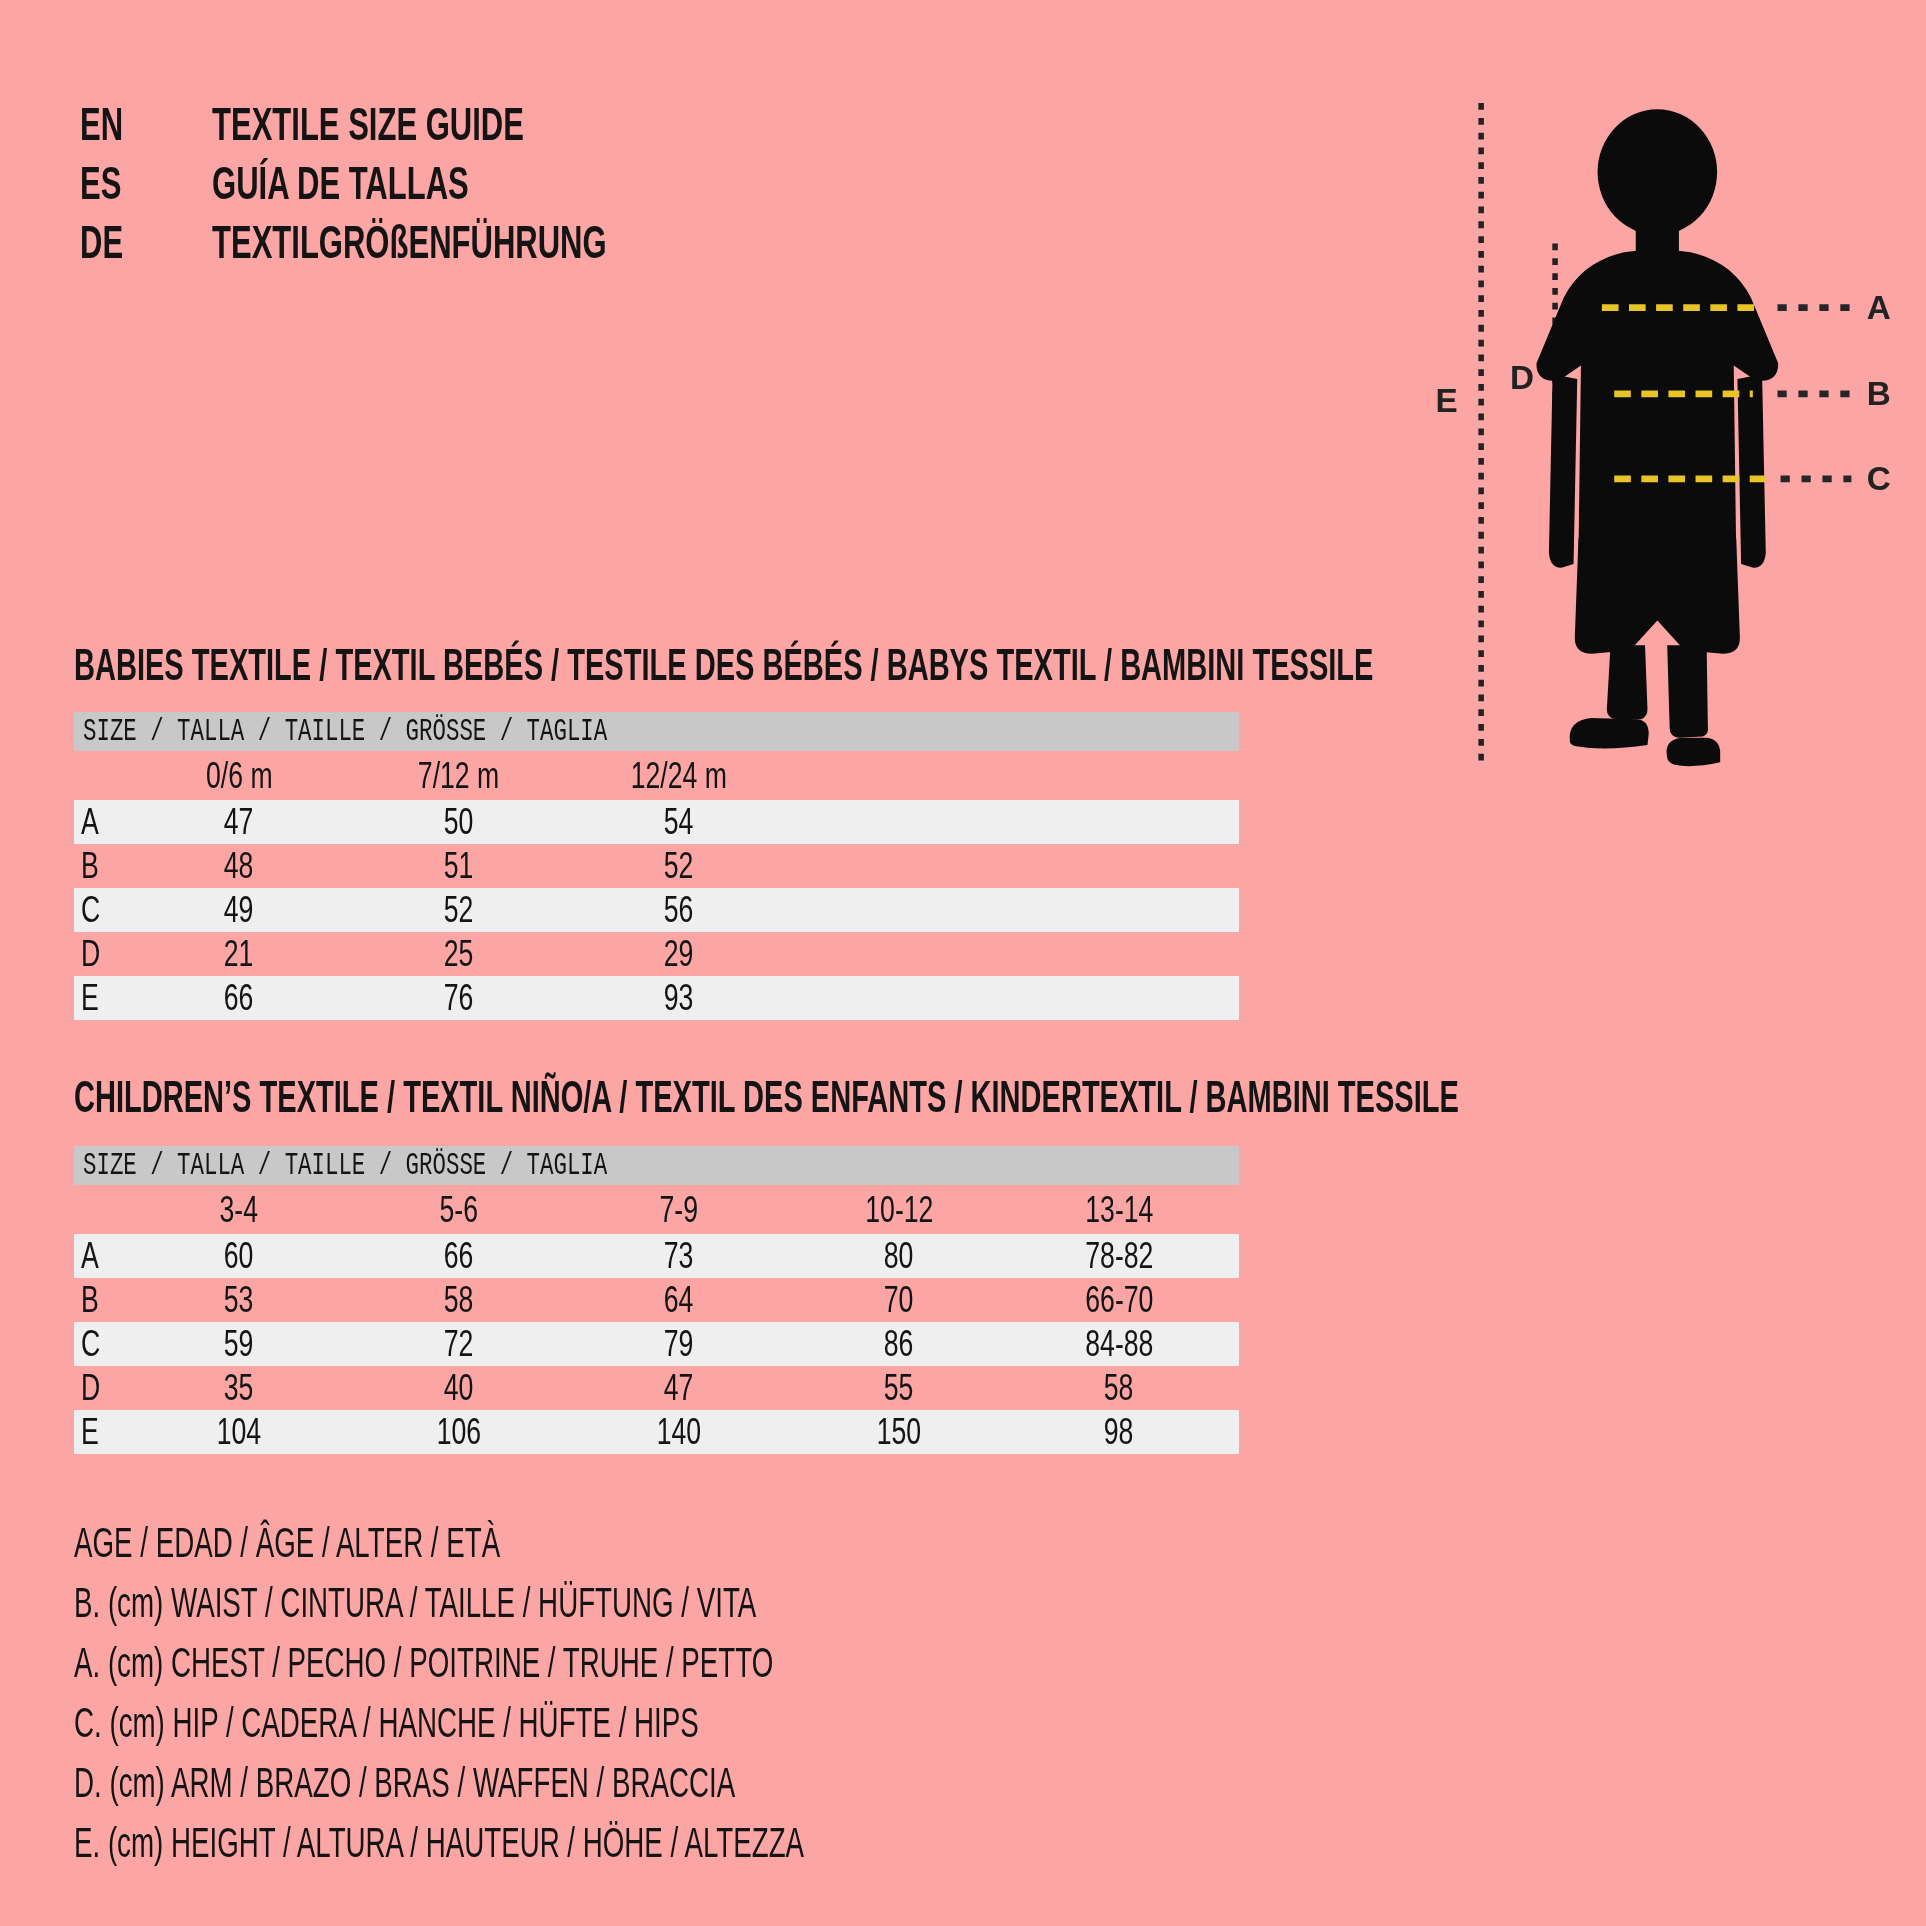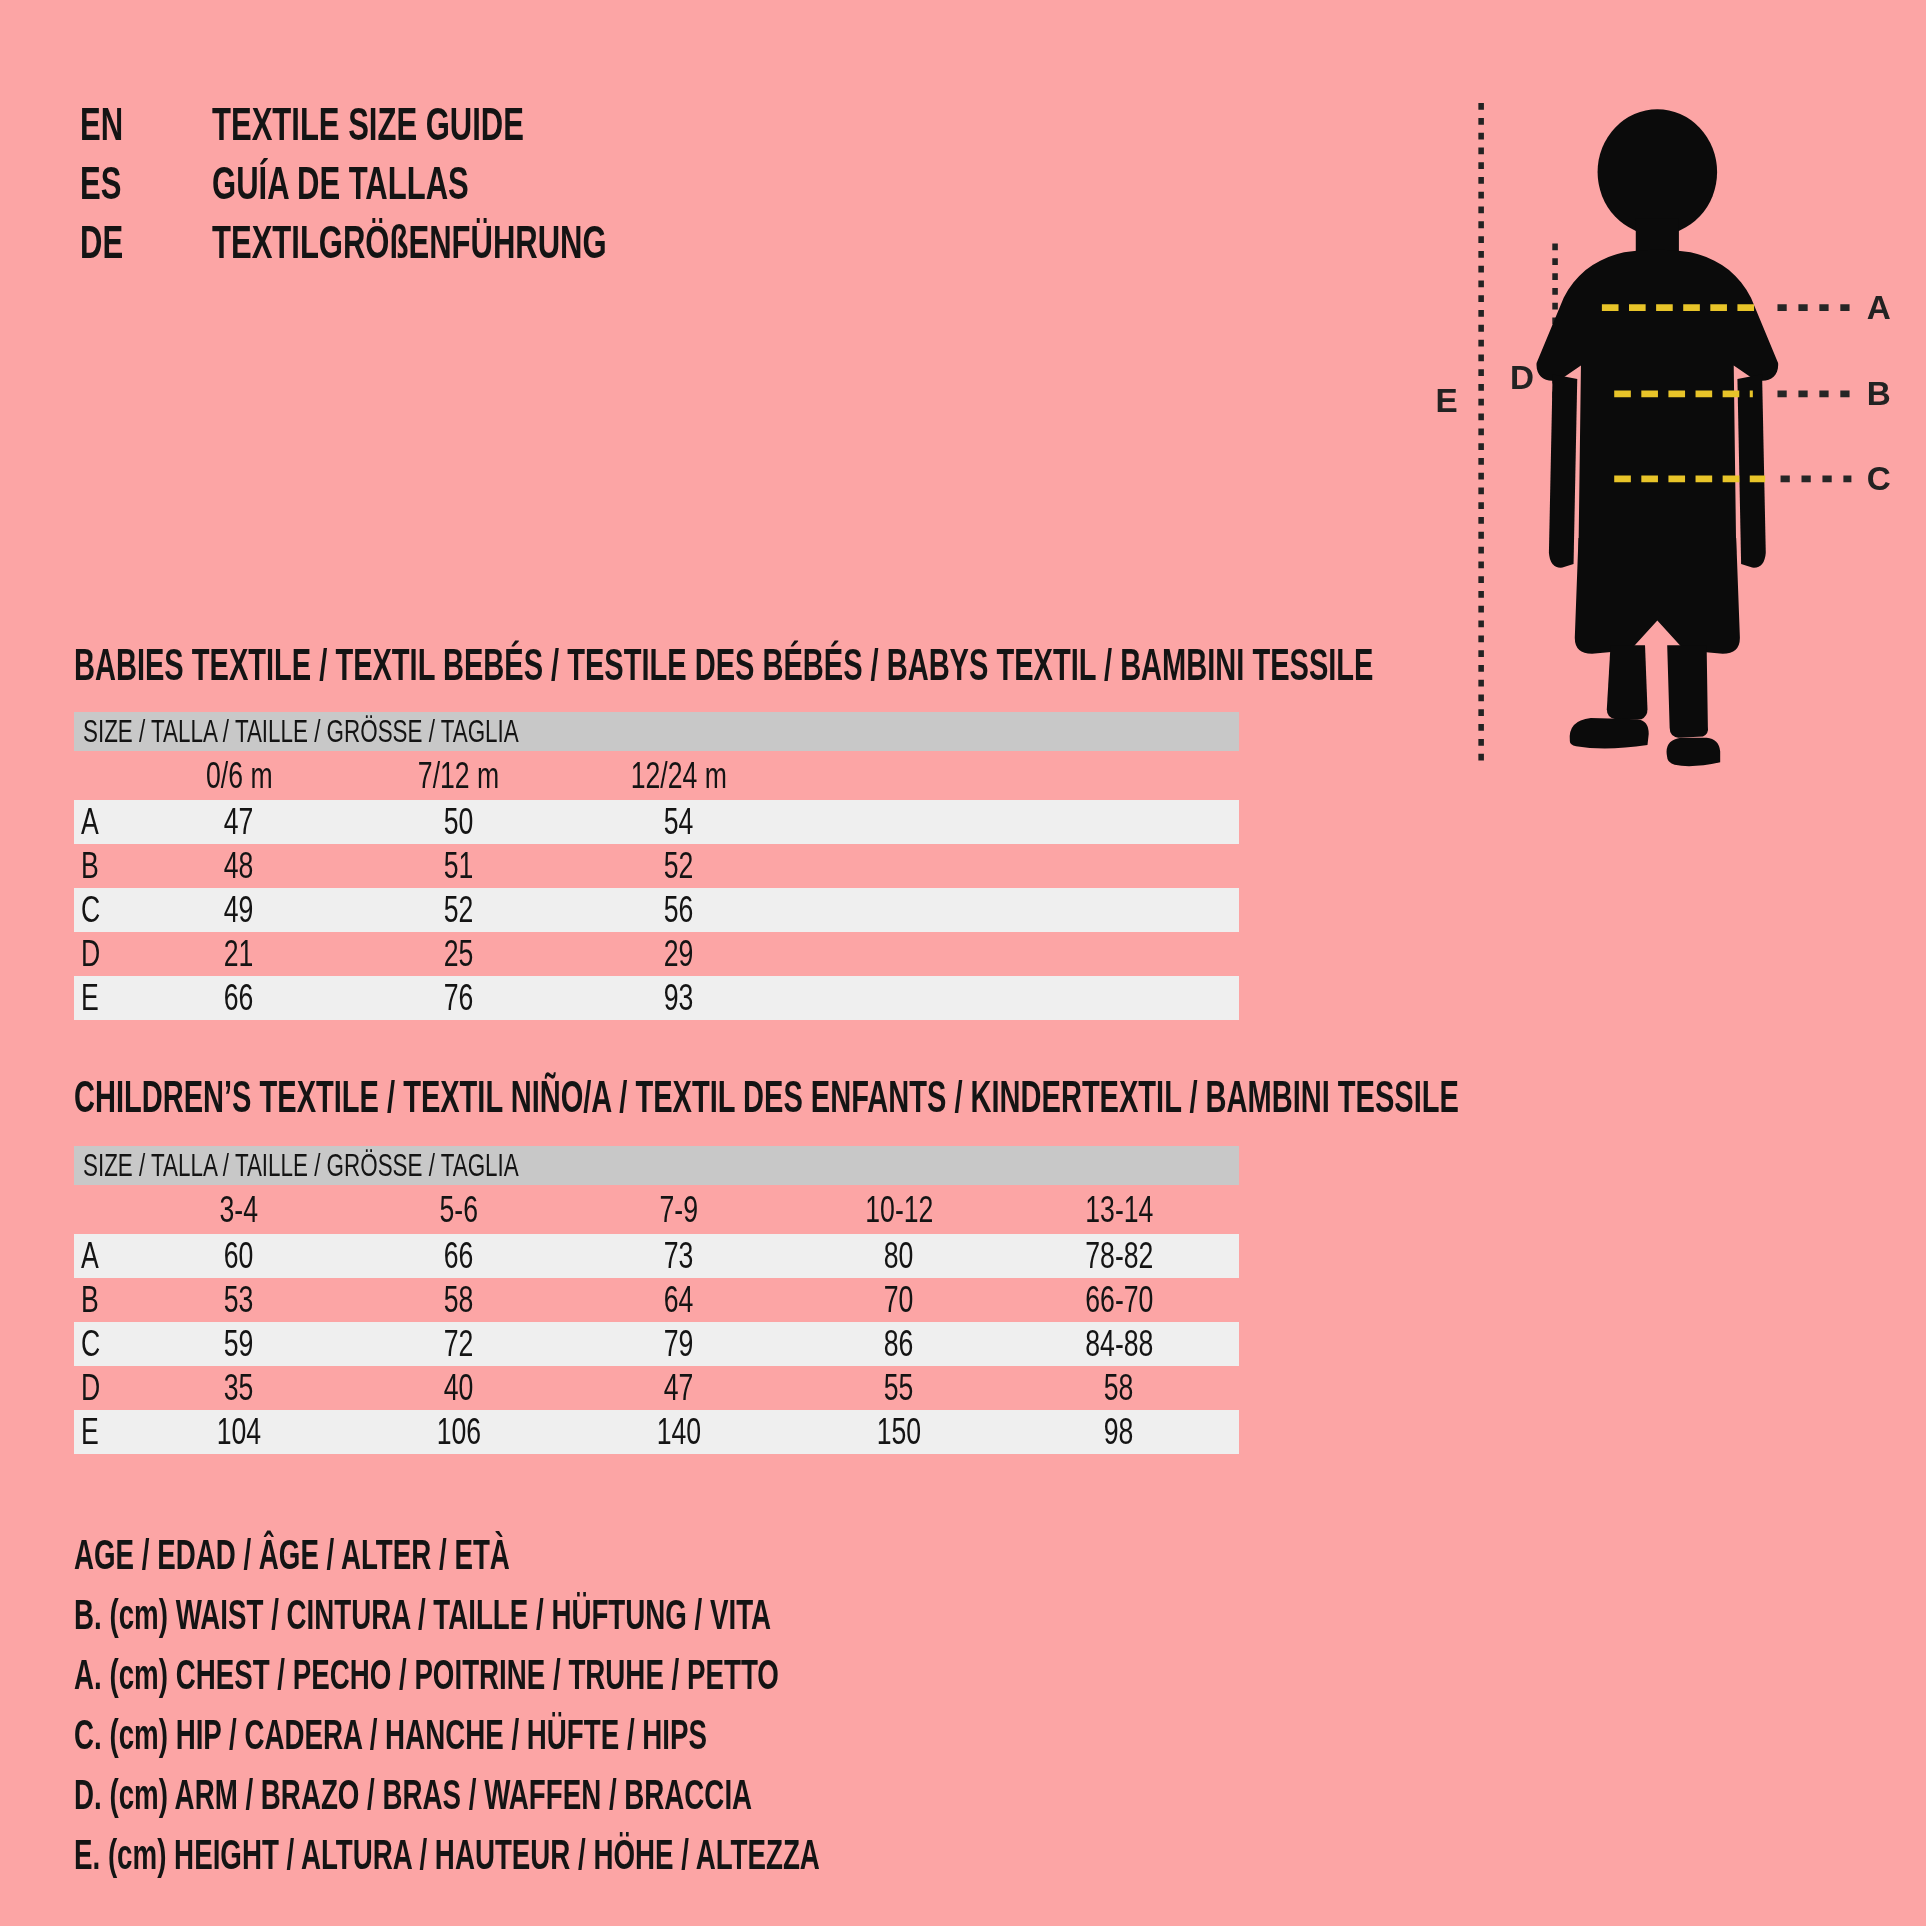--- a/index.html
+++ b/index.html
@@ -18,33 +18,33 @@
   .lang-code { width:132px; }
   
   .section-title { position:absolute; left:74px; font-size:44px; font-weight:700; line-height:1; }
   #babies-title   { top:643px; }
   #children-title { top:1075px; }
 
   
   .table-block { position:absolute; left:74px; width:1165px; }
   #babies-block   { top:712px; }
   #children-block { top:1146px; }
-  .size-bar { height:39px; background:#c8c8c8; display:flex; align-items:center; padding-left:8.6px; box-sizing:border-box; font-size:32px; font-weight:400; }
+  .size-bar { height:39px; background:#c8c8c8; display:flex; align-items:center; padding-left:8.6px; box-sizing:border-box; font-size:32px; font-weight:400;font-family:Liberation Mono, monospace; }
   table.sizes { border-collapse:collapse; table-layout:fixed; width:1165px; }
   table.sizes th, table.sizes td { padding:0; font-weight:400; text-align:center; vertical-align:middle; }
   table.sizes thead tr { height:49px; font-size:37px; }
   table.sizes tbody tr { height:44px; font-size:37px; }
   table.sizes .corner, table.sizes .rowlabel { width:55px; text-align:left; }
   table.sizes .rowlabel .cx { transform-origin:0 50%; margin-left:7.4px; }
   table.sizes .datacol { width:220px; }
   table.sizes tbody tr:nth-child(odd) { background:#efefef; }
 
   
   #measure-legend { position:absolute; left:74px; top:1519px; }
-  .legend-row { display:flex; height:60px; align-items:flex-end; font-size:42px; font-weight:700; }
+  .legend-row { display:flex; height:60px; align-items:flex-start; font-size:42px; font-weight:400; }
 
   
   #size-figure { position:absolute; left:1417px; top:92px; width:493px; height:690px; }
   #size-figure text { font-family:"Liberation Sans", sans-serif; font-weight:700; font-size:54px; fill:#222222; }
 </style>
 </head>
 <body>
 
 <div id="canvas">
 

